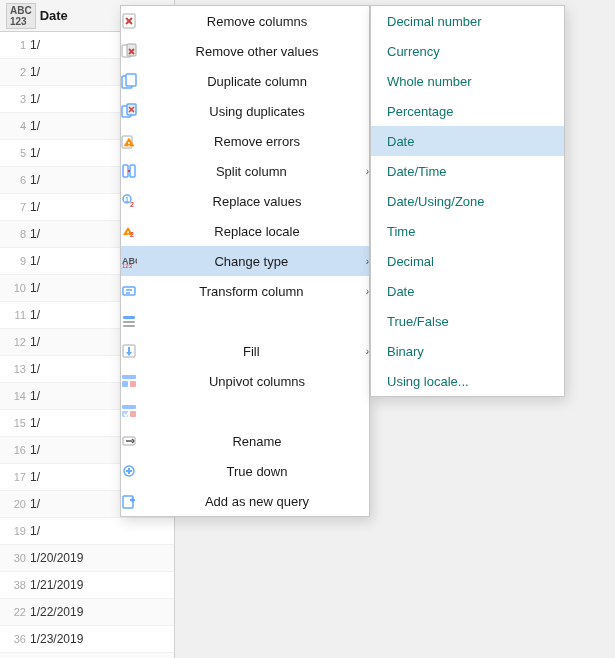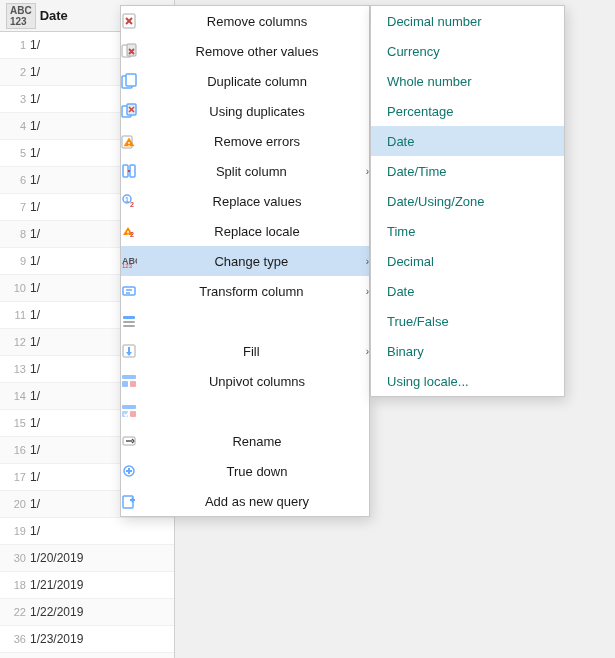--- a/index.html
+++ b/index.html
@@ -226,21 +226,21 @@
       </div>
       <div class="grid-row">
         <span class="row-num">19</span>
         <span>1/</span>
       </div>
       <div class="grid-row">
         <span class="row-num">30</span>
         <span>1/20/2019</span>
       </div>
       <div class="grid-row">
-        <span class="row-num">18</span>
+        <span class="row-num">38</span>
         <span>1/21/2019</span>
       </div>
       <div class="grid-row">
         <span class="row-num">22</span>
         <span>1/22/2019</span>
       </div>
       <div class="grid-row">
         <span class="row-num">36</span>
         <span>1/23/2019</span>
       </div>

